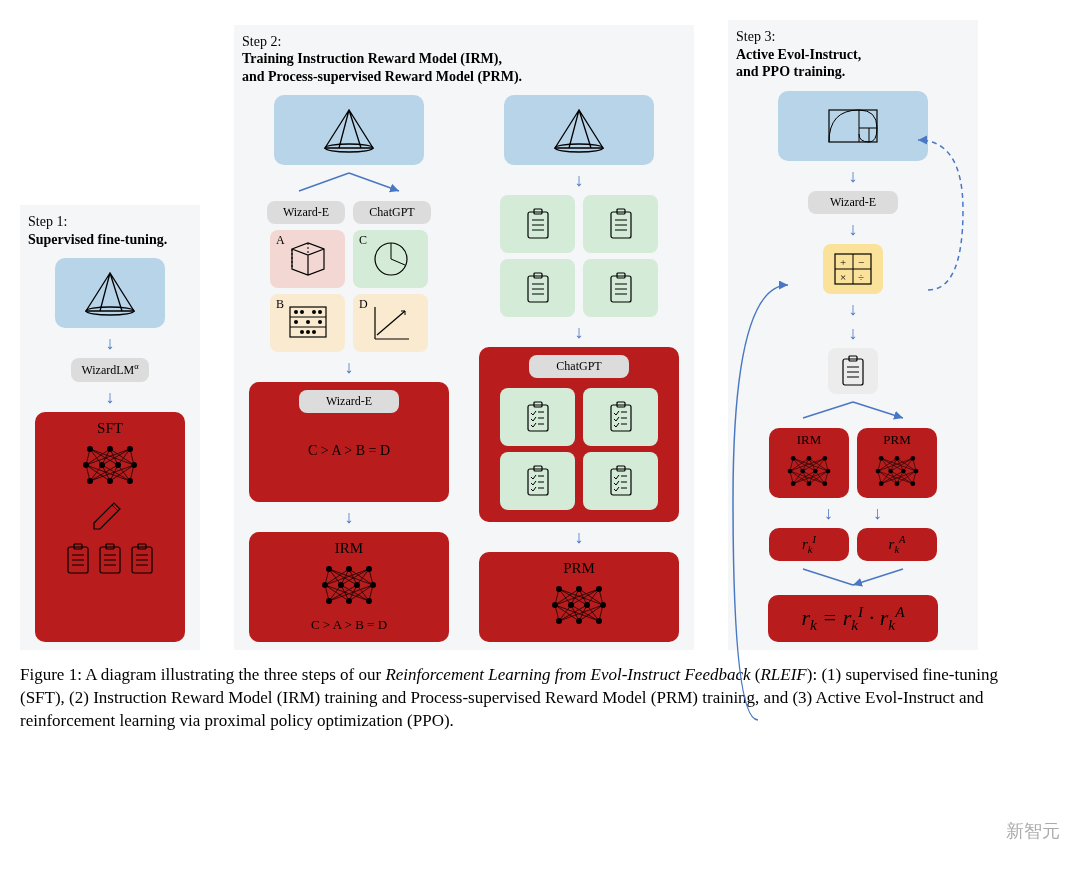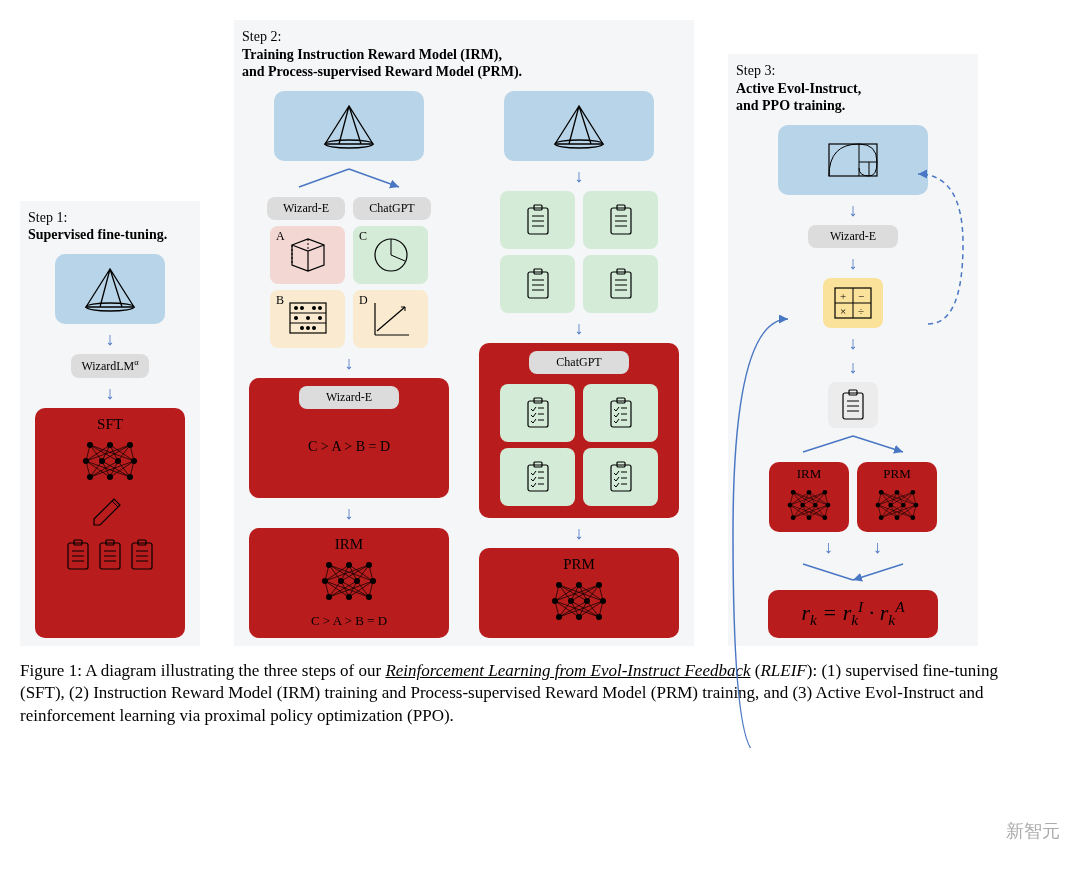--- a/index.html
+++ b/index.html
@@ -103,21 +103,21 @@
   .formula {
     font-style: italic;
     font-size:15px;
   }
   .caption {
     margin-top: 14px;
     font-size: 17px;
     line-height: 1.35;
     max-width: 1000px;
   }
-  .caption .ital { font-style: italic; text-decoration: underline; }
+  .caption .ital { font-style: italic; }
   .caption .bold { font-weight: normal; font-style: italic;}
   .net { display:block; margin:4px auto; }
   .watermark {
     position: fixed;
     right: 20px;
     bottom: 40px;
     font-size: 18px;
     color: #888;
     opacity:.7;
   }
@@ -435,20 +435,28 @@
         <div style="font-size:13px">PRM</div>
         <svg class="net" width="50" height="38" viewBox="0 0 60 48">
             <use href="#net"></use>
           </svg>
       </div>
     </div>
     <div class="pair-row" style="gap:40px">
       <span class="arrow">↓</span>
       <span class="arrow">↓</span>
     </div>
+    <div class="pair-row">
+      <div class="box formula" style="width:80px;padding:6px">
+        <span>r<sub>k</sub><sup>I</sup></span>
+      </div>
+      <div class="box formula" style="width:80px;padding:6px">
+        <span>r<sub>k</sub><sup>A</sup></span>
+      </div>
+    </div>
     <svg width="170" height="22">
       <path d="M35 2 L85 18 M135 2 L85 18" stroke="#4a77c4" stroke-width="1.5" fill="none" marker-end="url(#arrowhead)"></path>
     </svg>
     <div class="box formula" style="width:170px;font-size:22px">
       <span>r<sub>k</sub> = r<sub>k</sub><sup>I</sup> · r<sub>k</sub><sup>A</sup></span>
     </div>
 
     <svg style="position:absolute;top:60px;left:0;width:250px;height:680px;pointer-events:none">
       <path d="M200 210 Q235 210 235 130 Q235 60 190 60" stroke="#4a77c4" stroke-width="1.5" fill="none" stroke-dasharray="5 4" marker-end="url(#arrowhead)"></path>
       <path d="M30 640 Q5 640 5 420 Q5 205 60 205" stroke="#4a77c4" stroke-width="1.5" fill="none" marker-end="url(#arrowhead)"></path>

